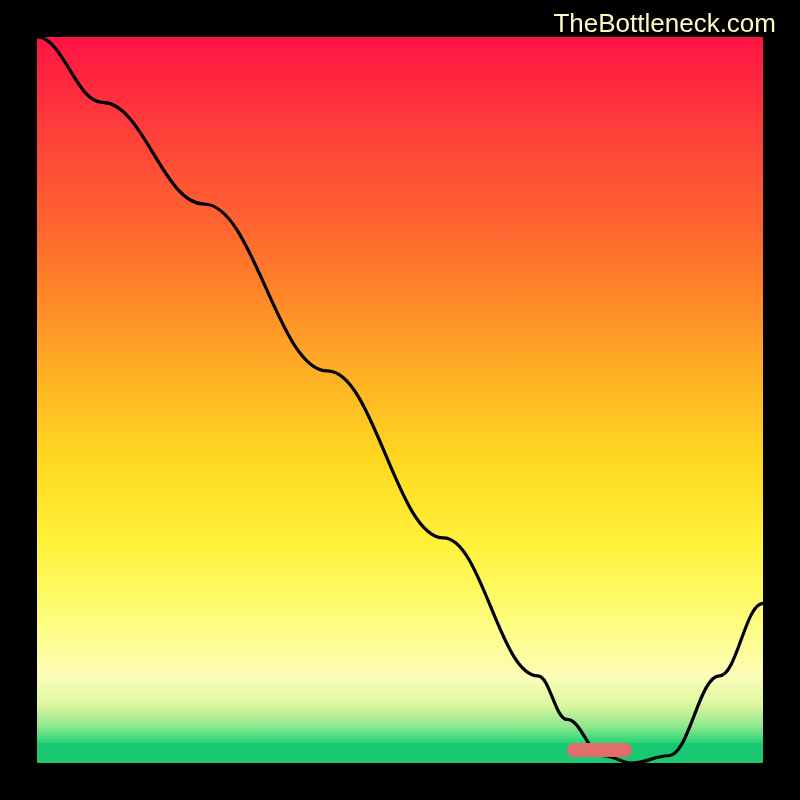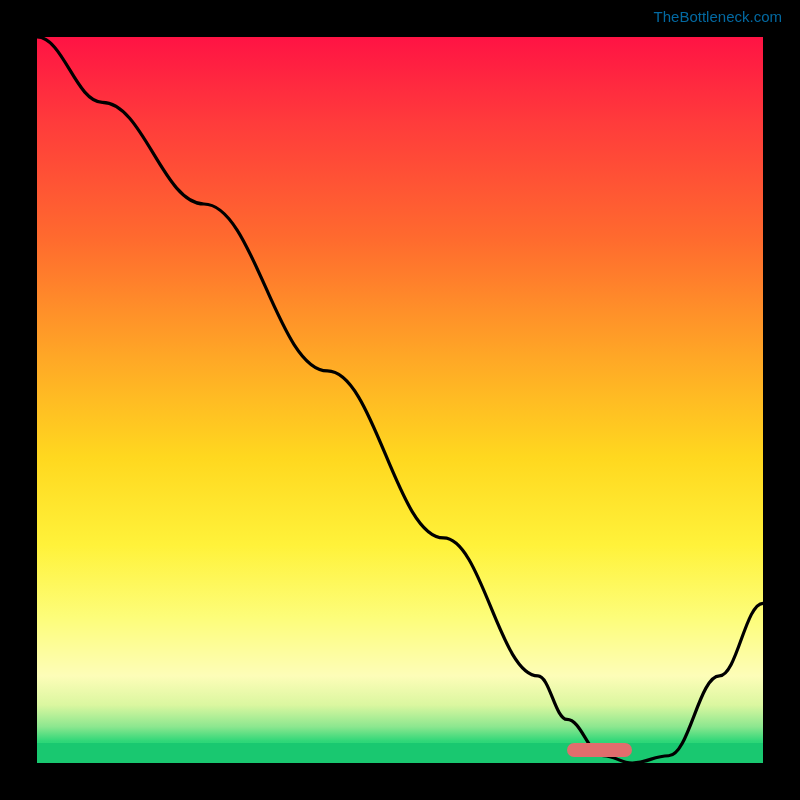--- a/index.html
+++ b/index.html
@@ -1,17 +1,17 @@
 <!DOCTYPE html>
 <html><head>
 <meta charset="utf-8">
 <style>
 * { margin: 0; padding: 0; box-sizing: border-box; }
 body { width: 800px; height: 800px; background: #000; position: relative; font-family: Arial, sans-serif; }
-.watermark { position: absolute; top: 8px; right: 18px; color: #0369a1; font-size: 15px; font-weight: 500; z-index: 10; }
+.watermark { position: absolute; top: 8px; right: 24px; color: #fef9c3; font-size: 26px; font-weight: 500; z-index: 10; }
 .plot { position: absolute; top: 37px; left: 37px; width: 726px; height: 726px; }
 .gradient-bg { position: absolute; inset: 0; background: linear-gradient(to bottom,
   #ff1344 0%,
   #ff3c3b 12%,
   #ff6b2e 28%,
   #ffa726 44%,
   #ffd81f 58%,
   #fff23a 70%,
   #fdfd7a 80%,
   #fdfdb8 88%,

